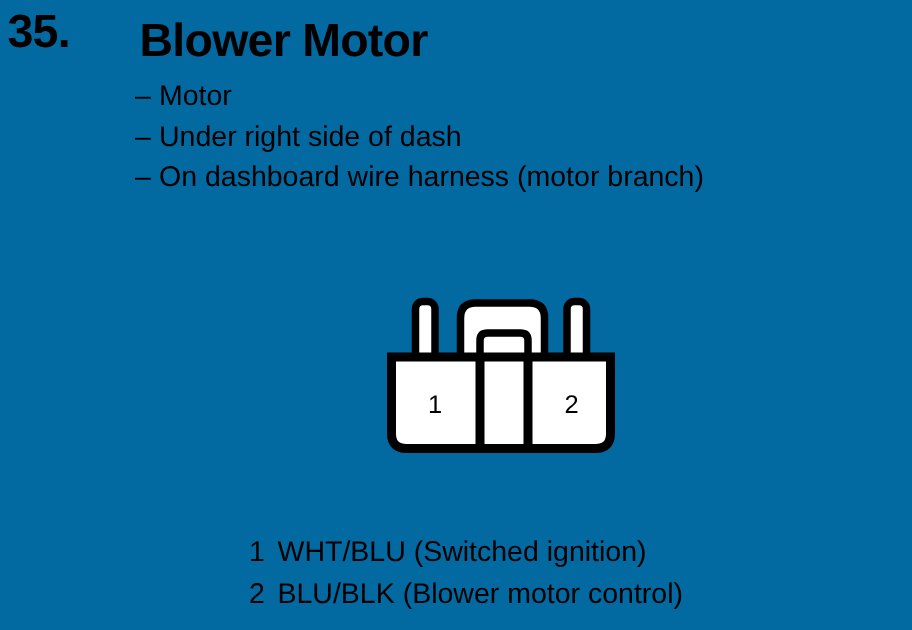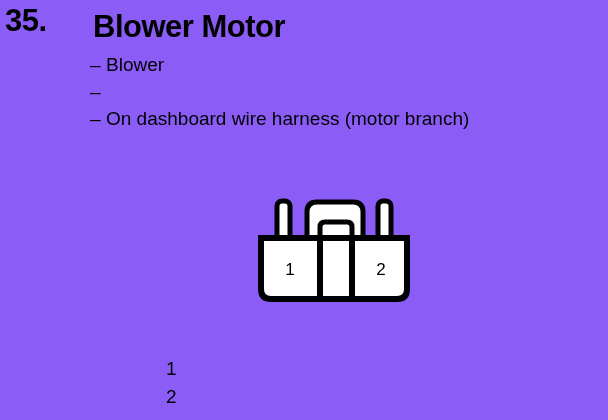--- a/index.html
+++ b/index.html
@@ -14,21 +14,21 @@
     position: relative;
     overflow: hidden;
     font-family: "Liberation Sans", sans-serif;
     color: #000000;
     -webkit-font-smoothing: none;
   }
 
   .page {
     position: absolute;
     inset: 0;
-    background: #8b5cf6;
+    background: #0369a1;
   }
 
   
   .header {
     position: absolute;
     left: 0;
     top: 0;
     width: 608px;
     height: 42px;
   }
@@ -128,25 +128,26 @@
 
   <div class="header">
     <div class="header-number">35.</div>
     <div class="header-title">Blower Motor</div>
   </div>
 
   <div class="bullets">
 
     <div class="bullet-row">
       <span class="bullet-dash">–</span>
-      <span class="bullet-text">Blower</span>
+      <span class="bullet-text">Motor</span>
     </div>
 
     <div class="bullet-row">
       <span class="bullet-dash">–</span>
+      <span class="bullet-text">Under right side of dash</span>
     </div>
 
     <div class="bullet-row">
       <span class="bullet-dash">–</span>
       <span class="bullet-text">On dashboard wire harness (motor branch)</span>
     </div>
 
   </div>
 
   <div class="connector">
@@ -170,21 +171,23 @@
 
       <text class="pin-label" x="123" y="79" text-anchor="middle">2</text>
 
     </svg>
   </div>
 
   <div class="legend">
 
     <div class="legend-row">
       <span class="legend-num">1</span>
+      <span class="legend-text">WHT/BLU (Switched ignition)</span>
     </div>
 
     <div class="legend-row">
       <span class="legend-num">2</span>
+      <span class="legend-text">BLU/BLK (Blower motor control)</span>
     </div>
 
   </div>
 
 </div>
 
 </body></html>

